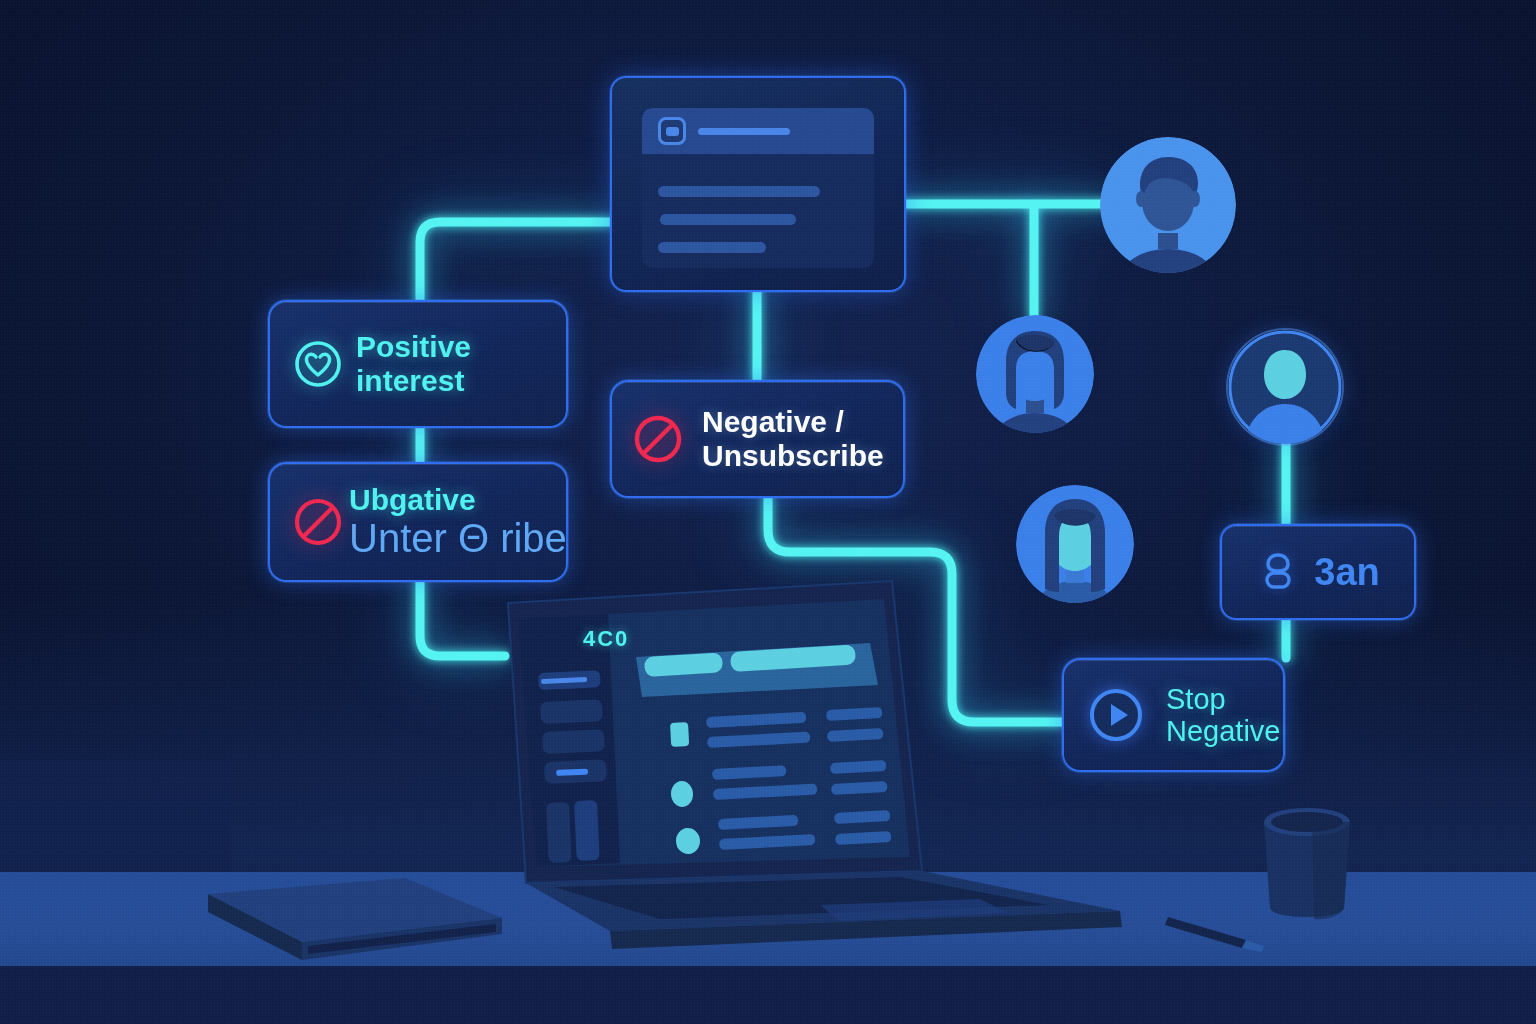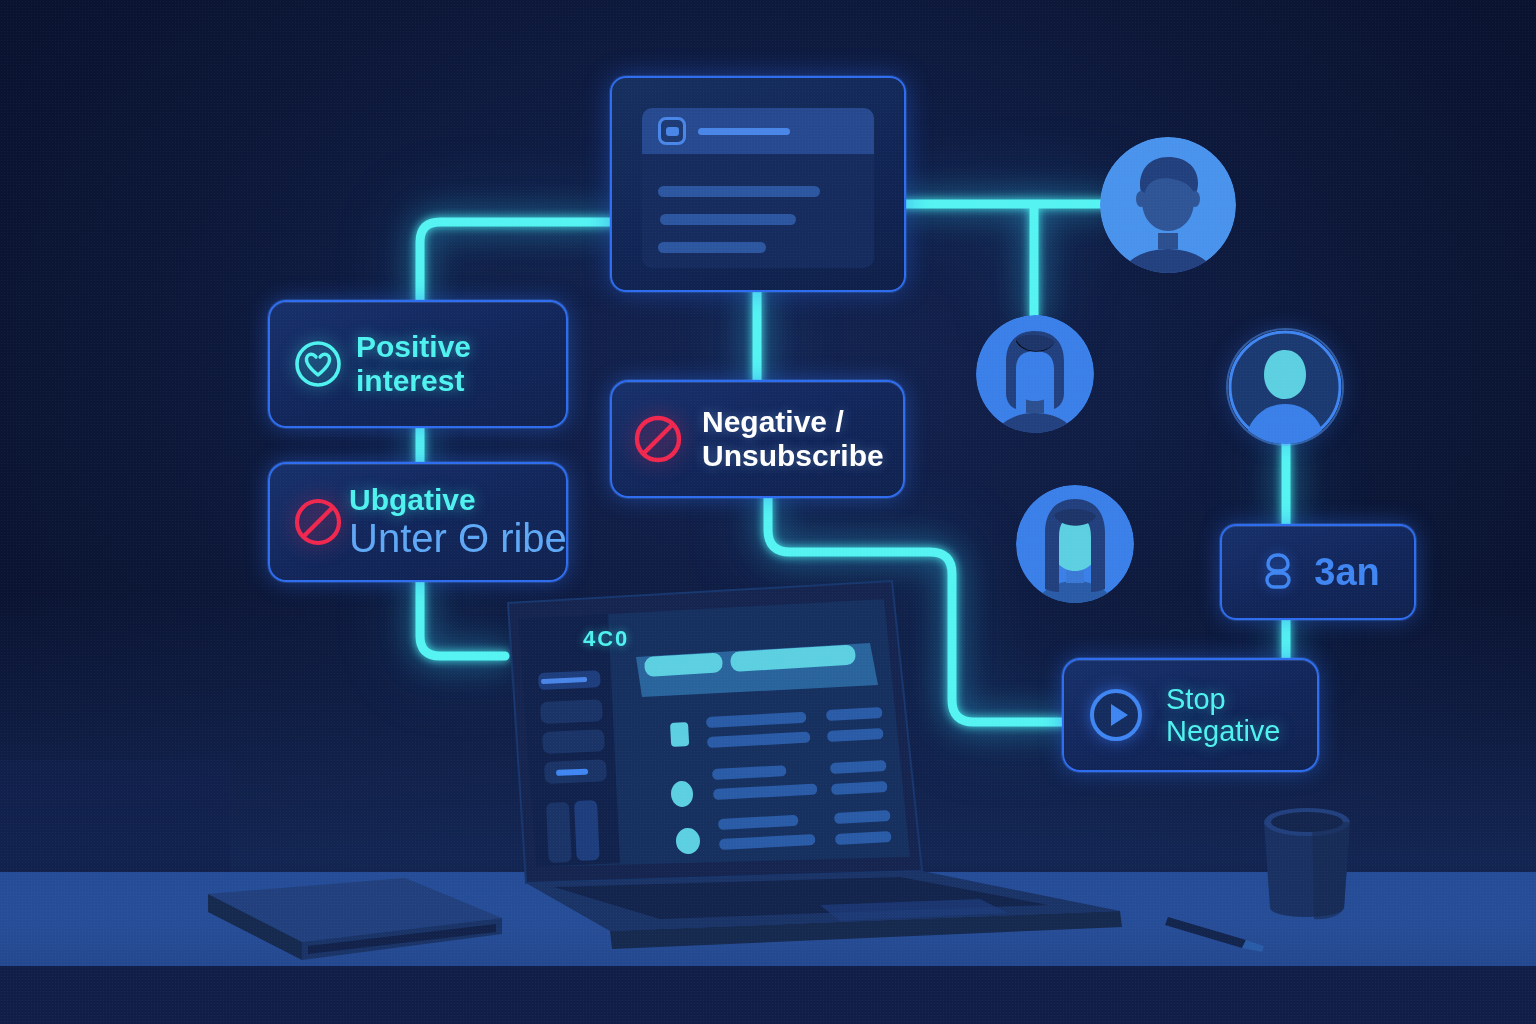--- a/index.html
+++ b/index.html
@@ -32,21 +32,21 @@
 
   .node-positive{left:268px;top:300px;width:300px;height:128px;padding:0 22px;gap:12px;}
   .node-positive .l1,.node-positive .l2{color:#4ff2ef;font-size:30px;font-weight:600;
      text-shadow:0 0 14px rgba(60,235,235,.55);}
   .node-ubgative{left:268px;top:462px;width:300px;height:120px;padding:0 22px;gap:5px;}
   .node-ubgative .l1{color:#4ff2ef;font-size:30px;font-weight:600;text-shadow:0 0 14px rgba(60,235,235,.5);}
   .node-ubgative .l2{color:#5fa8f5;font-size:40px;font-weight:400;}
   .node-negative{left:610px;top:380px;width:295px;height:118px;padding:0 20px;gap:18px;}
   .node-negative .l1,.node-negative .l2{color:#ffffff;font-size:30px;font-weight:600;
      text-shadow:0 0 12px rgba(150,200,255,.35);}
-  .node-stop{left:1062px;top:658px;width:257px;height:114px;padding:0 22px;gap:20px;}
+  .node-stop{left:1062px;top:658px;width:223px;height:114px;padding:0 22px;gap:20px;}
   .node-stop .l1,.node-stop .l2{color:#4ff2ef;font-size:29px;font-weight:500;
      text-shadow:0 0 14px rgba(60,235,235,.5);}
   .node-3an{left:1192px;top:524px;width:196px;height:96px;padding:0 20px;gap:14px;
     justify-content:center;border-radius:16px;margin-left:28px;}
   .node-3an .l1{color:#3f86f2;font-size:38px;font-weight:600;}
 
   
   .ic{flex:0 0 auto;display:block;}
   .ic-heart{filter:drop-shadow(0 0 8px rgba(60,235,235,.6));}
   .ic-ban{filter:drop-shadow(0 0 10px rgba(240,40,80,.55));}

